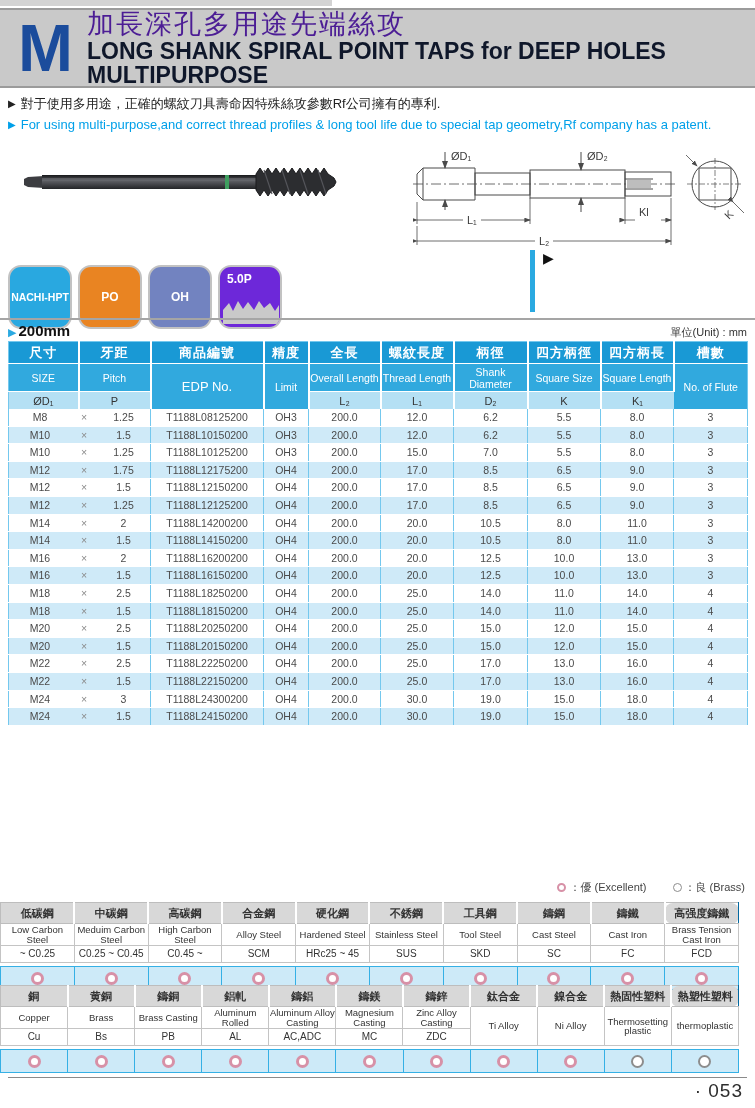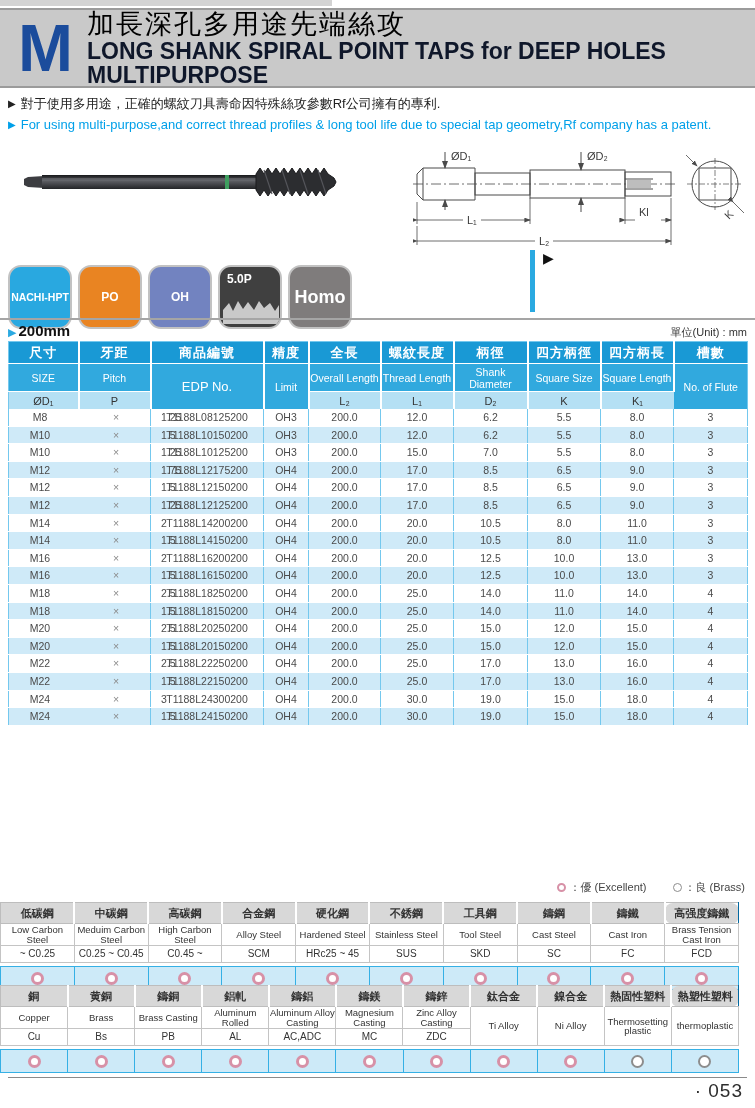--- a/index.html
+++ b/index.html
@@ -5,21 +5,21 @@
   html,body{margin:0;padding:0;background:#fff;}
   .page{position:relative;width:755px;height:1108px;background:#fff;overflow:hidden;
         font-family:"Liberation Sans","DejaVu Sans",sans-serif;color:#333;}
 
   
   .top-strip{position:absolute;left:0;top:0;width:332px;height:6px;background:#d3d3d3;}
   .banner{position:absolute;left:0;top:8px;width:755px;height:80px;background:#c9c9c9;
           border-top:2px solid #9b9b9b;border-bottom:2px solid #9b9b9b;box-sizing:border-box;
           display:flex;align-items:center;}
   .m-letter{font-size:66px;font-weight:bold;color:#1b4c9c;line-height:66px;margin:0 14px 0 18px;}
-  .title-zh{font-size:27px;color:#000000;letter-spacing:2px;line-height:30px;}
+  .title-zh{font-size:27px;color:#4c1d95;letter-spacing:2px;line-height:30px;}
   .title-en{font-size:23px;font-weight:bold;color:#0f172a;line-height:24px;}
 
   
   .bullets{position:absolute;left:8px;top:93px;}
   .bullet{font-size:13px;line-height:21px;display:flex;align-items:center;}
   .bullet .arr{font-size:10px;margin-right:5px;}
   .bullet.zh{color:#222;}
   .bullet.zh .arr{color:#222;}
   .bullet.en{color:#00a0e9;}
   .bullet.en .arr{color:#00a0e9;}
@@ -61,21 +61,21 @@
       border-right:2px solid #fff;border-top:1px solid #fff;line-height:12px;}
   .he.big{font-size:13px;}
   .hs{background:#b5e0f4;color:#333;font-size:11px;font-weight:normal;height:17px;
       border-right:2px solid #fff;border-top:1px solid #fff;}
   table.spec th:last-child{border-right:none;}
   table.spec tbody td{font-size:10.5px;color:#4a4a4a;height:16.6px;line-height:16.6px;
       border-right:1px solid #74c8ee;border-bottom:1px solid #fff;background:#fff;}
   table.spec tbody tr.alt td{background:#cfeaf8;}
   table.spec tbody td:last-child{border-right:none;}
   td.size-cell{padding:0;}
-  td.size-cell .wrap{display:grid;grid-template-columns:62px 26px 1fr;gap:32px;}
+  td.size-cell .wrap{display:grid;grid-template-columns:62px 26px 1fr;}
   td.size-cell .xx{color:#8a8a8a;}
 
   
   .legend{position:absolute;top:880px;right:10px;display:flex;align-items:center;font-size:11px;color:#444;}
   .legend .gap{width:26px;}
   .ring{display:inline-block;border-radius:50%;background:#fff;box-sizing:content-box;}
   .ring.exc{width:7px;height:7px;border:3px solid #d791a7;}
   .ring.good{width:9px;height:9px;border:2px solid #8d8d8d;}
   .ring.sm.exc{width:5px;height:5px;border-width:2.5px;margin-right:3px;}
   .ring.sm.good{width:7px;height:7px;border-width:1.5px;margin-right:3px;}
@@ -204,29 +204,26 @@
   <div class="badge-row">
     <div class="badge b0" style="background: rgb(41, 168, 224);">
         <span>NACHI-HPT</span>
       </div>
     <div class="badge b1" style="background: rgb(233, 132, 34);">
         <span>PO</span>
       </div>
     <div class="badge b2" style="background: rgb(114, 131, 192);">
         <span>OH</span>
       </div>
-    <div class="badge b3" style="background: #404040;">
+    <div class="badge b3" style="background: #6d28d9;">
       <span class="lbl">5.0P</span>
       <svg class="wave" viewBox="0 0 56 30" preserveAspectRatio="none">
         <polygon points="0,30 0,16 6,9 10,17 15,7 20,15 25,8 31,16 36,7 41,14 47,9 52,17 56,11 56,30" fill="#c9c9c9"></polygon>
       </svg>
     </div>
-    <div class="badge b4" style="background: rgb(127, 124, 124);">
-        <span>Homo</span>
-      </div>
   </div>
 
   <div class="blue-bar"></div>
   <div class="black-arrow">▶</div>
 
   <div class="divider"></div>
 
   <div class="section-line">
     <span class="arr">▶</span>
     <span class="size-label">200mm</span>

